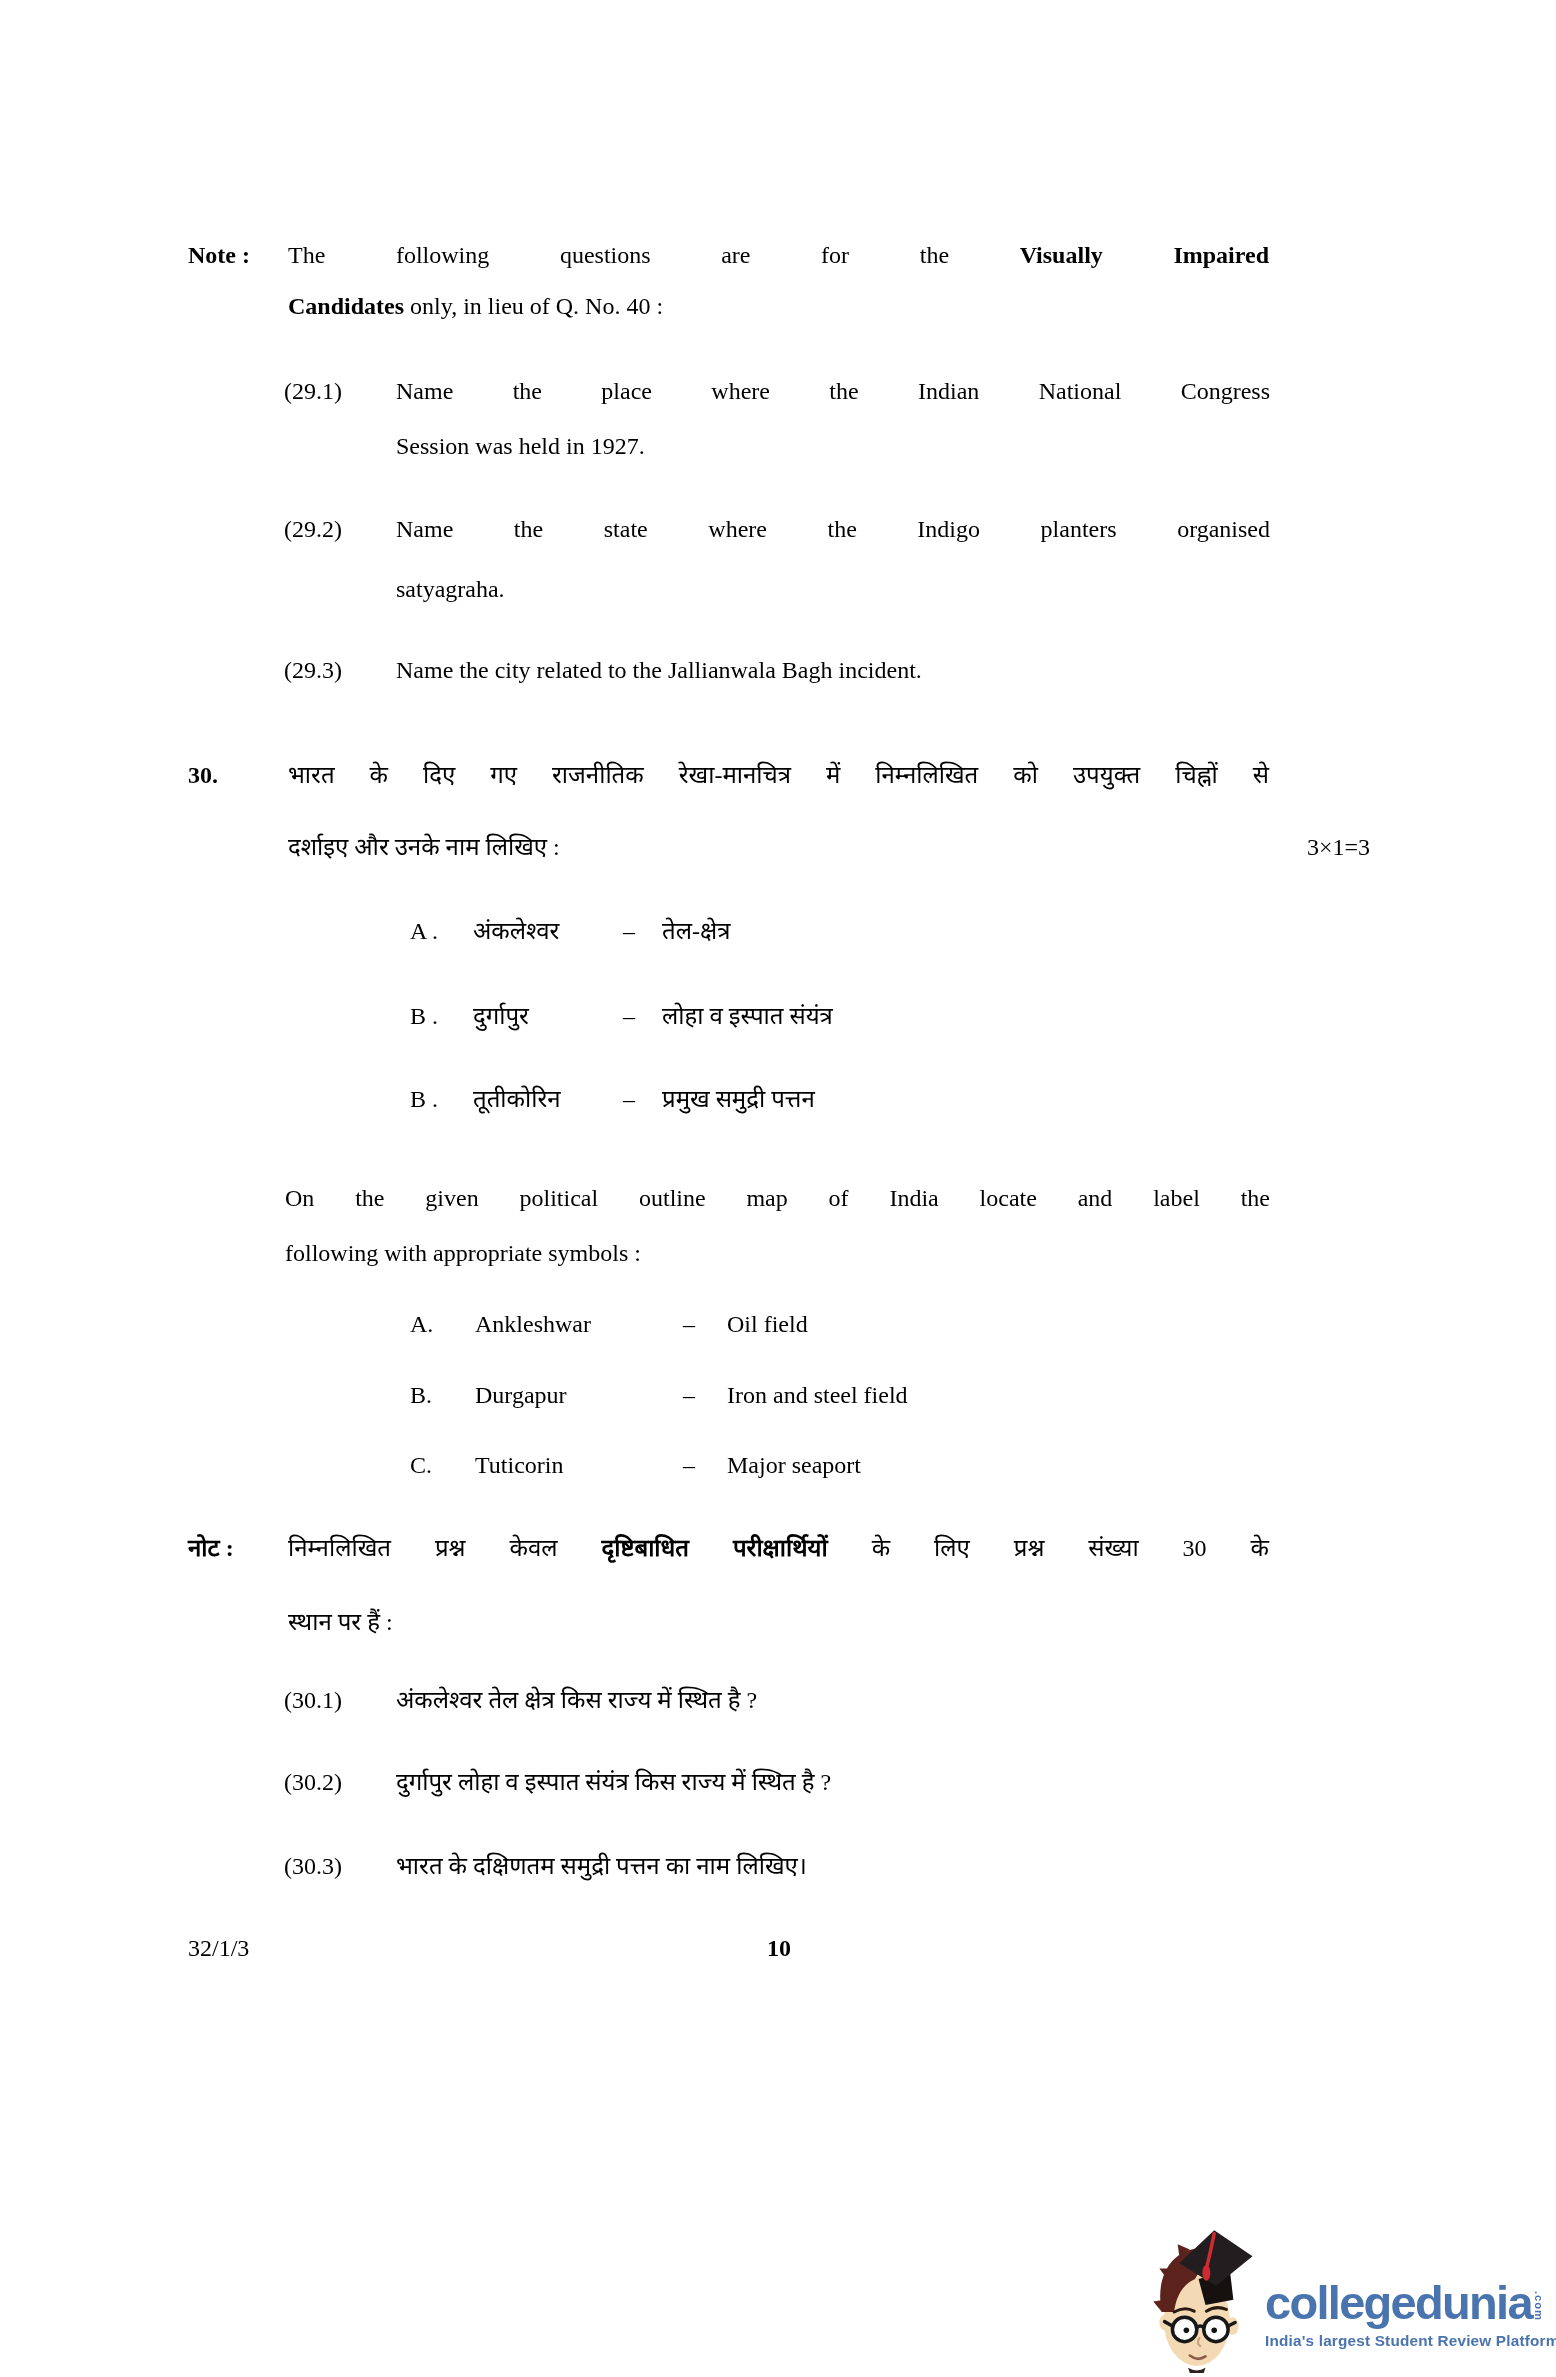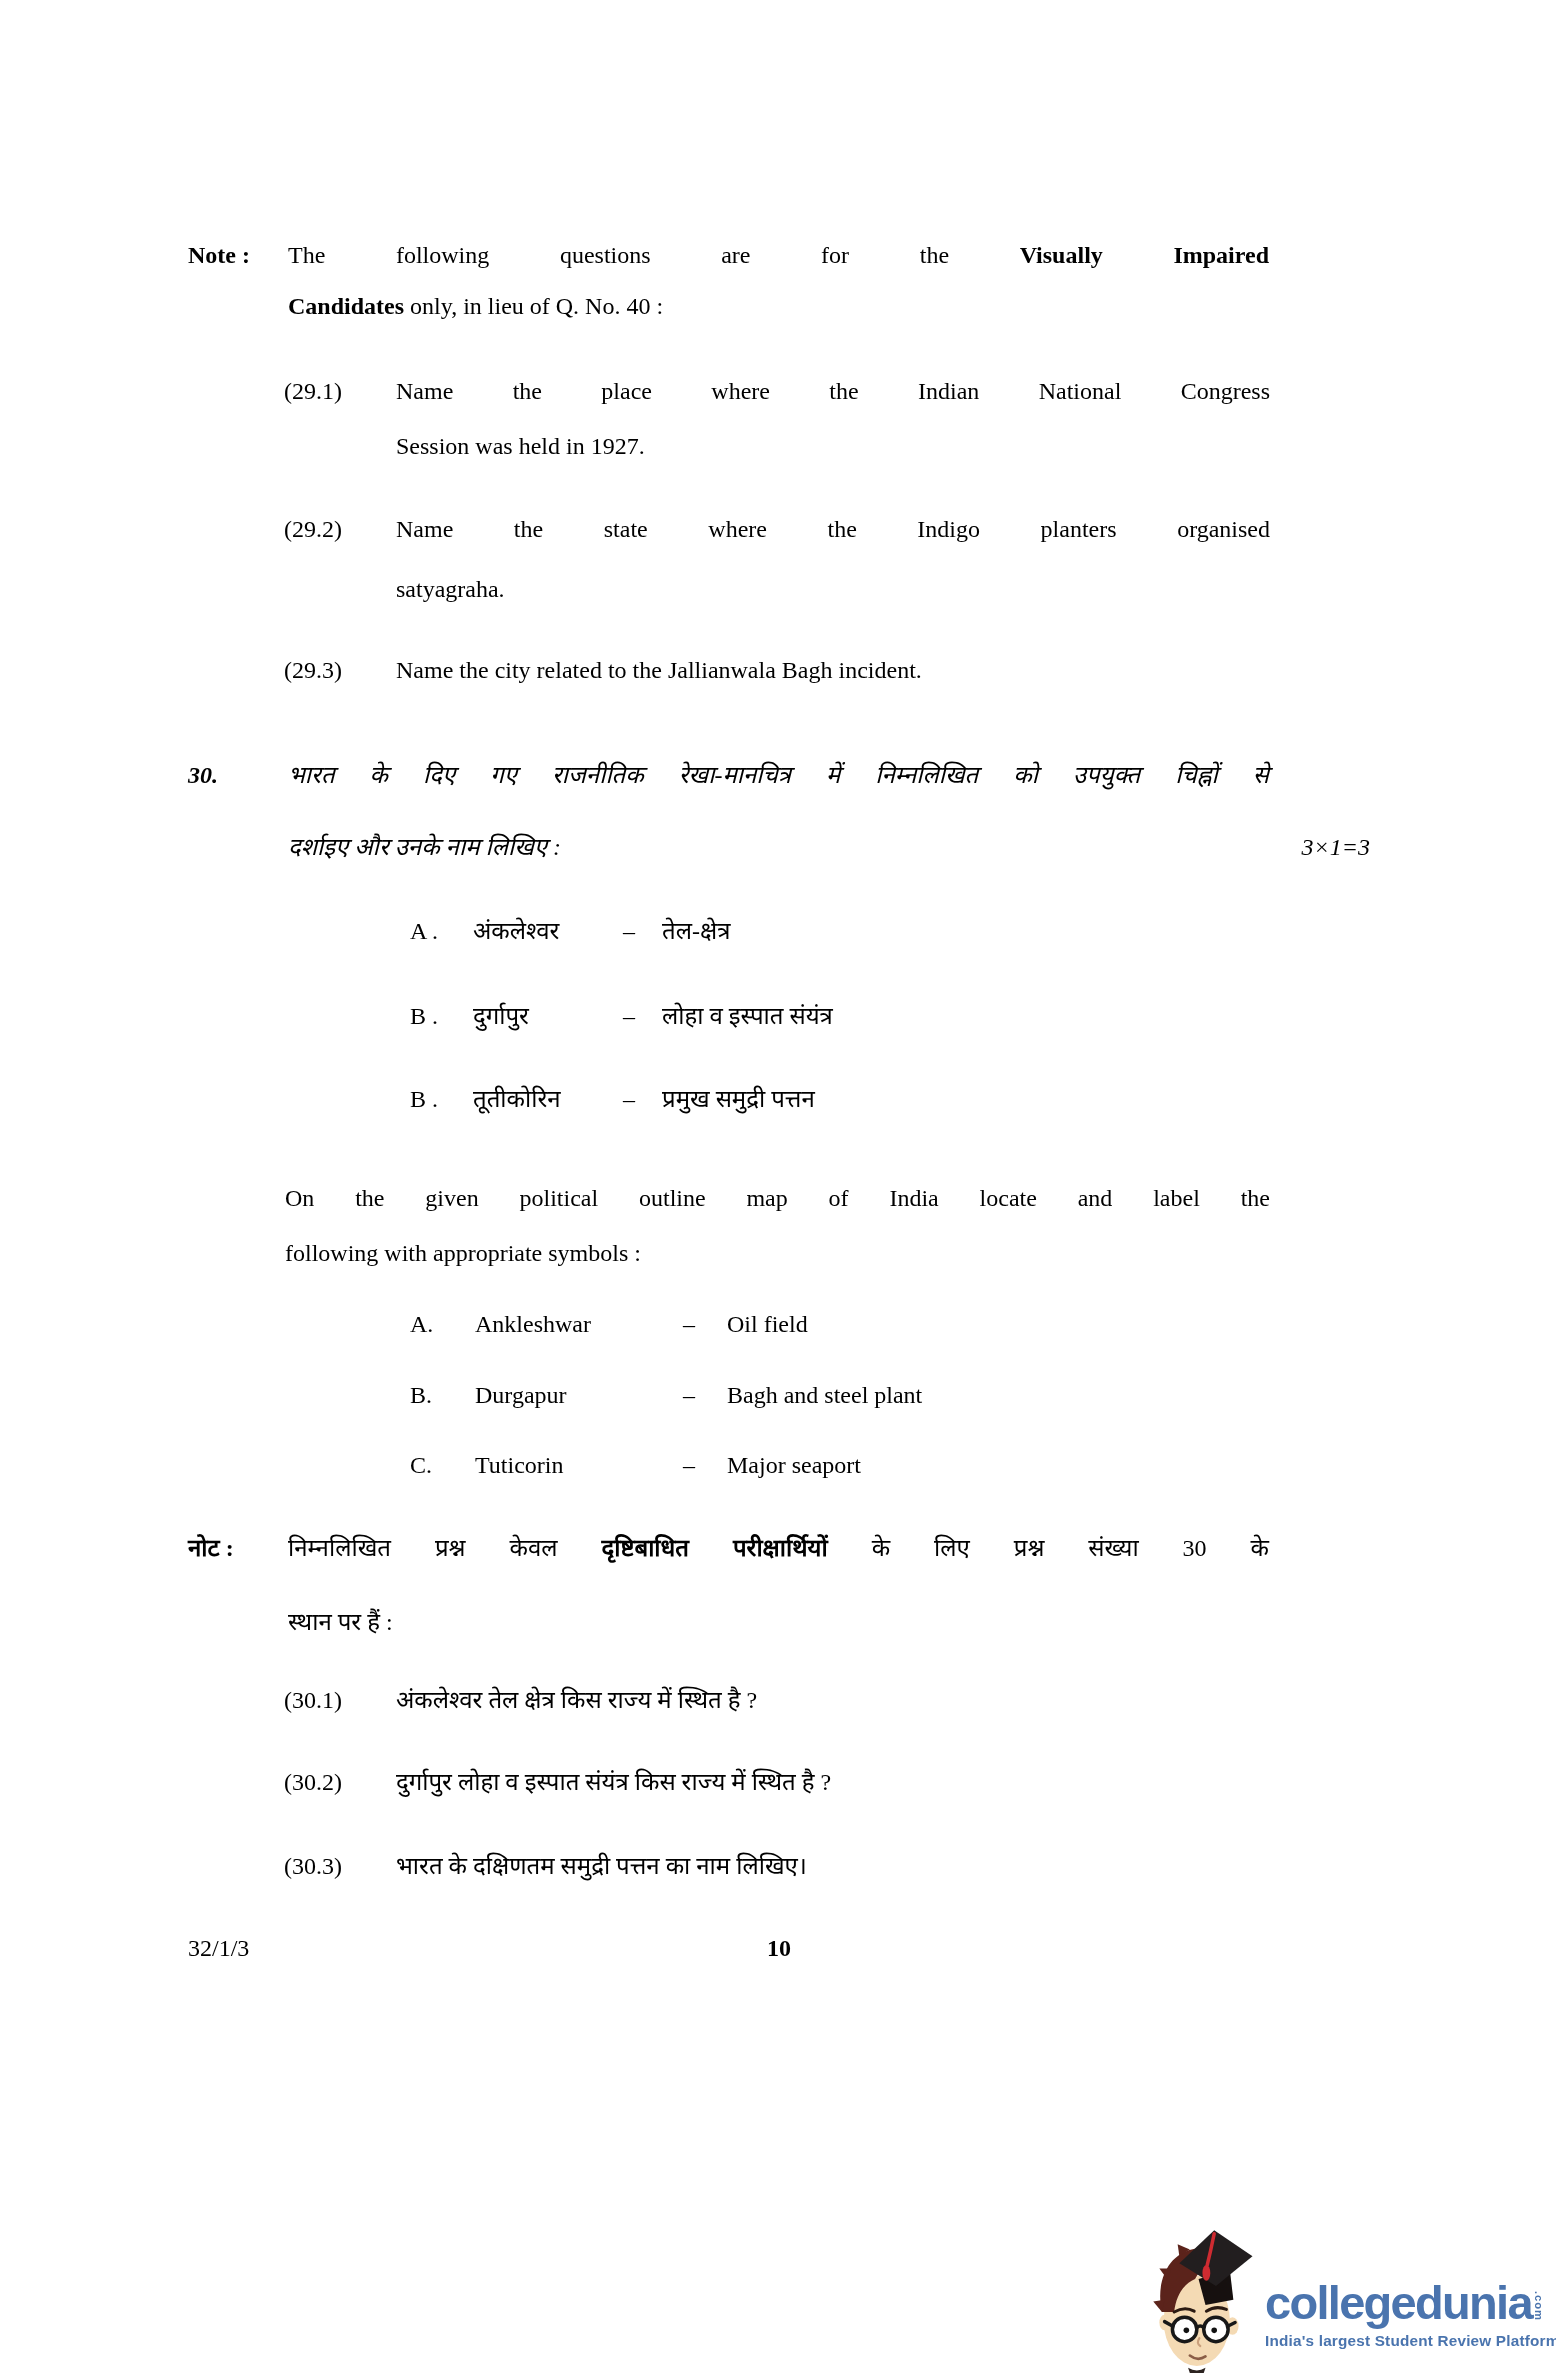--- a/index.html
+++ b/index.html
@@ -88,21 +88,21 @@
       </div>
     </div>
 
     <div class="row q" style="margin-top:41px;">
       <span class="qnum ln">(29.3)</span>
       <div class="qbody">
         <div class="ln">Name the city related to the Jallianwala Bagh incident.</div>
       </div>
     </div>
 
-    <div class="row rel" style="margin-top:65px;font-style:italic;">
+    <div class="row rel" style="margin-top:65px;">
       <span class="q30num ln">30.</span>
       <div class="q30body">
         <div class="ln stretch">भारत के दिए गए राजनीतिक रेखा-मानचित्र में निम्नलिखित को उपयुक्त चिह्नों से</div>
         <div class="ln" style="margin-top:32px;">दर्शाइए और उनके नाम लिखिए :</div>
       </div>
       <span class="marks">3×1=3</span>
     </div>
 
     <div class="list">
       <div class="row" style="margin-top:44px;">
@@ -134,21 +134,21 @@
       <div class="row" style="margin-top:31px;">
         <span class="li-lbl-en ln">A.</span>
         <span class="li-name-en ln">Ankleshwar</span>
         <span class="li-dash-en ln">–</span>
         <span class="ln">Oil field</span>
       </div>
       <div class="row" style="margin-top:30.5px;">
         <span class="li-lbl-en ln">B.</span>
         <span class="li-name-en ln">Durgapur</span>
         <span class="li-dash-en ln">–</span>
-        <span class="ln">Bagh and steel plant</span>
+        <span class="ln">Iron and steel field</span>
       </div>
       <div class="row" style="margin-top:30px;">
         <span class="li-lbl-en ln">C.</span>
         <span class="li-name-en ln">Tuticorin</span>
         <span class="li-dash-en ln">–</span>
         <span class="ln">Major seaport</span>
       </div>
     </div>
 
     <div class="row" style="margin-top:43px;">

